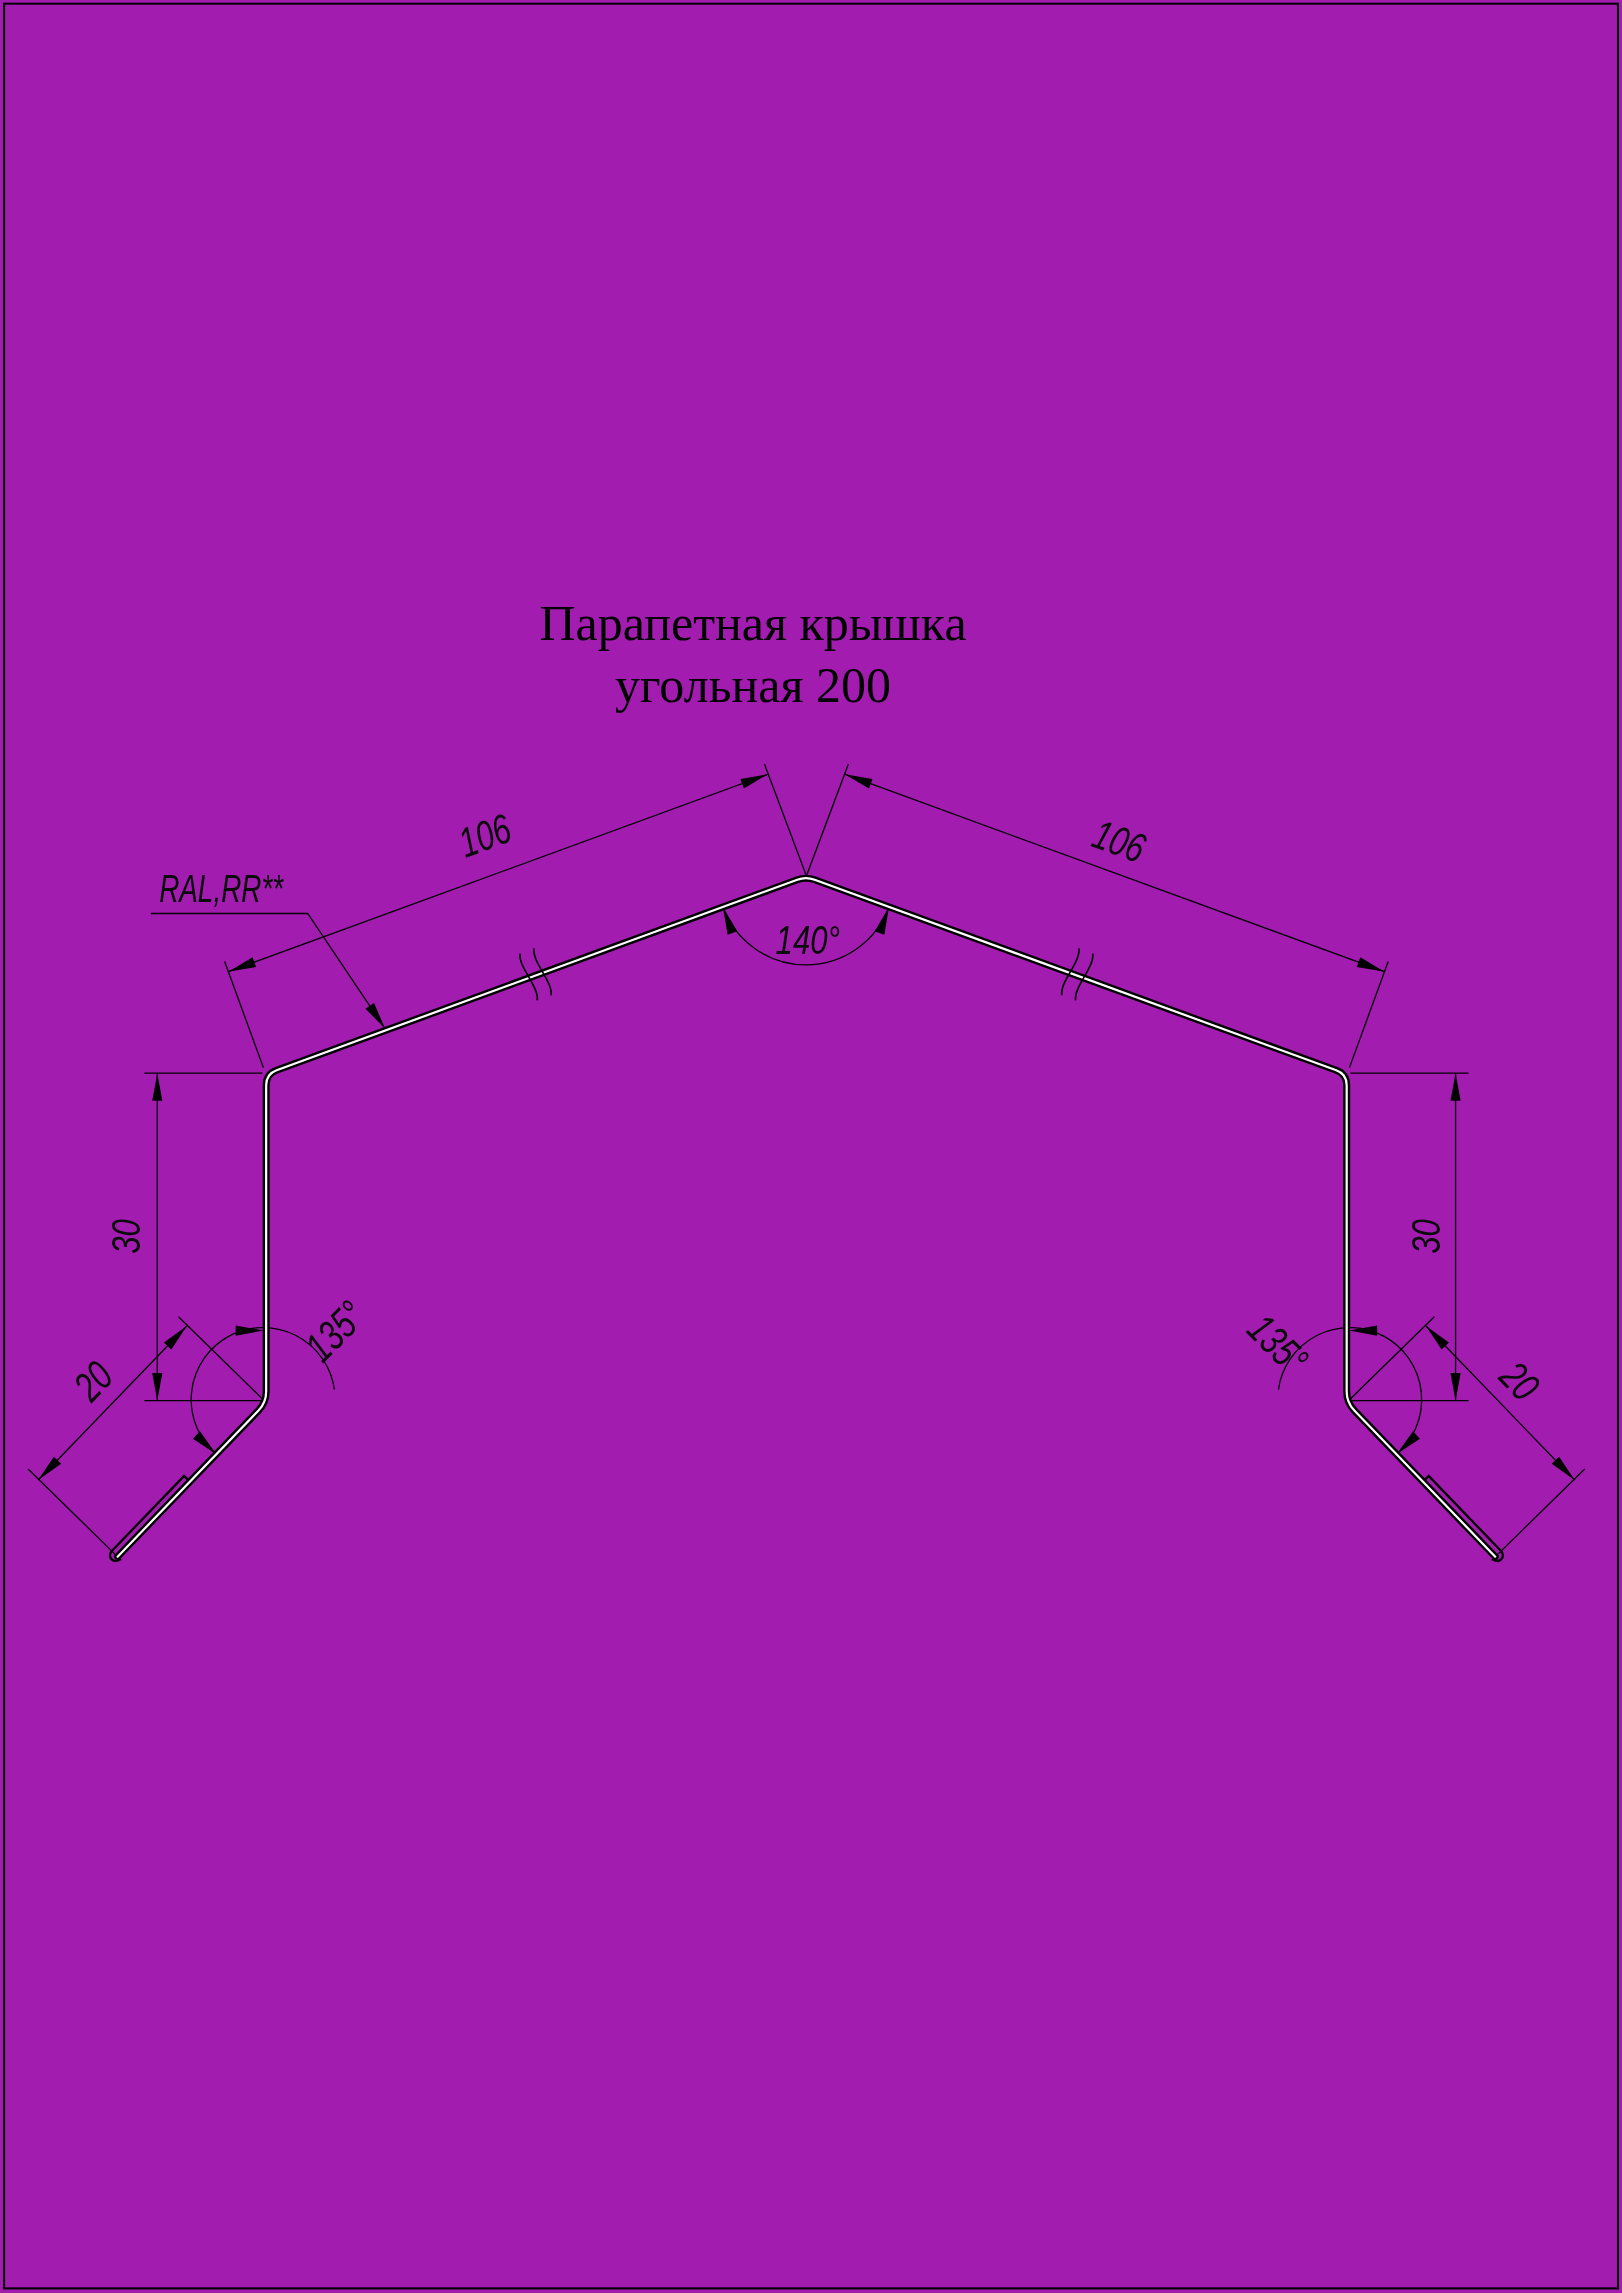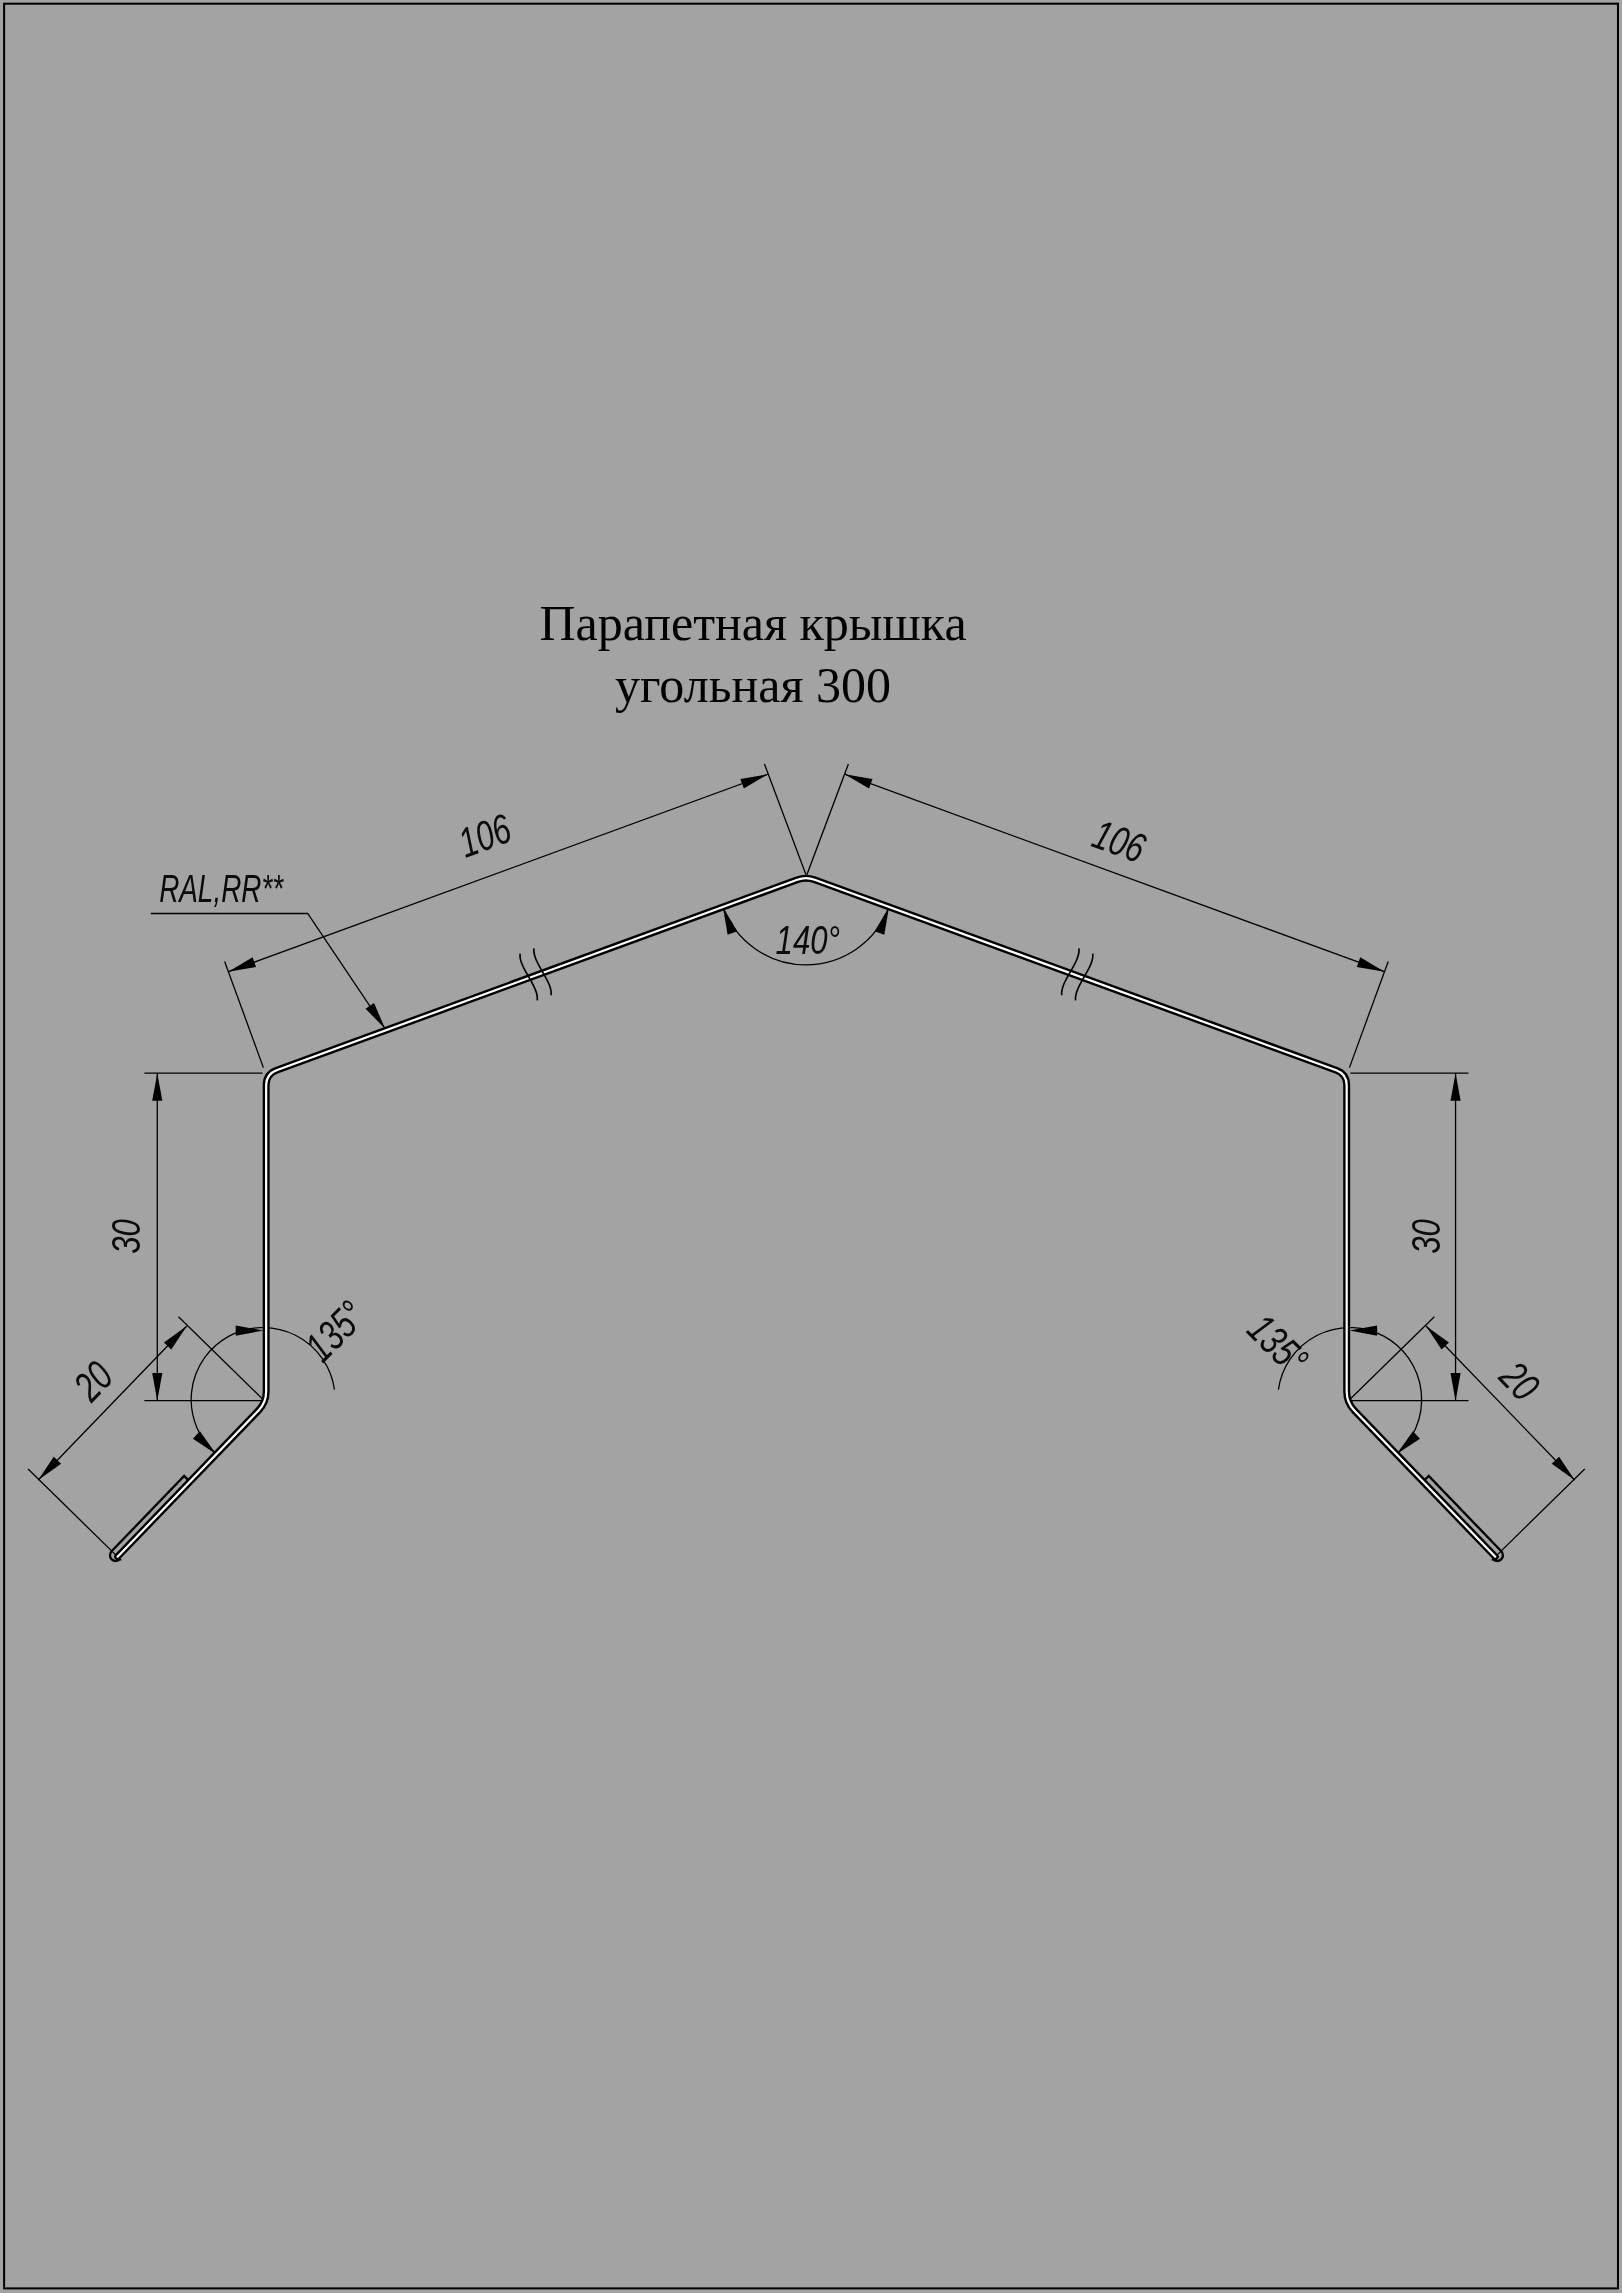--- a/index.html
+++ b/index.html
@@ -1,37 +1,37 @@
 <!DOCTYPE html>
 <html style="font-size:14.8px"><head>
 <meta charset="utf-8">
 <style>
   html,body{margin:0;padding:0;background:#ffffff;}
   body{width:1623px;height:2293px;position:relative;overflow:hidden;
        font-family:"Liberation Sans",sans-serif;}
-  .page{position:absolute;inset:0;background:#a3a3a3;}
+  .page{position:absolute;inset:0;background:#a21caf;}
   svg{position:absolute;left:0;top:0;}
   .title-block{
     position:absolute;top:592px;left:753px;transform:translateX(-50%);
     text-align:center;white-space:nowrap;color:#000;
     font-family:"Liberation Serif",serif;font-size:50px;line-height:62px;
   }
   .dim-text{font-family:"Liberation Sans",sans-serif;font-style:italic;
             font-size:45px;fill:#0b0b0b;}
   .mat-text{font-family:"Liberation Sans",sans-serif;font-style:italic;
             font-size:42px;fill:#0b0b0b;}
 </style>
 </head>
 <body>
 
 <div class="page">
 
   <div class="title-block">
     <div>Парапетная крышка</div>
-    <div>угольная 300</div>
+    <div>угольная 200</div>
   </div>
 
   <svg width="1623" height="2293" viewBox="0 0 1758 2485">
 
     <rect x="4" y="4" width="1749" height="2476" fill="none" stroke="#000" stroke-width="2.2"></rect>
 
     <g stroke="#000" stroke-width="1.4" fill="none">
 
       <path d="M873,948 L828,828"></path>
       <path d="M285,1157 L243,1042"></path>

